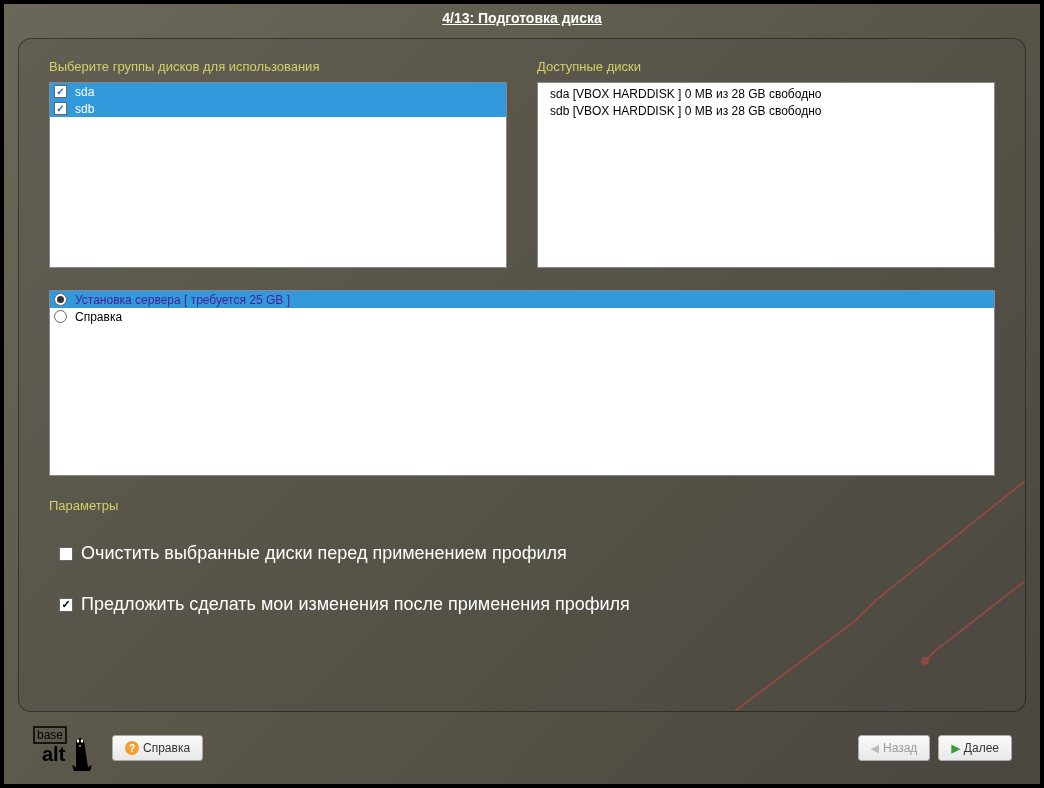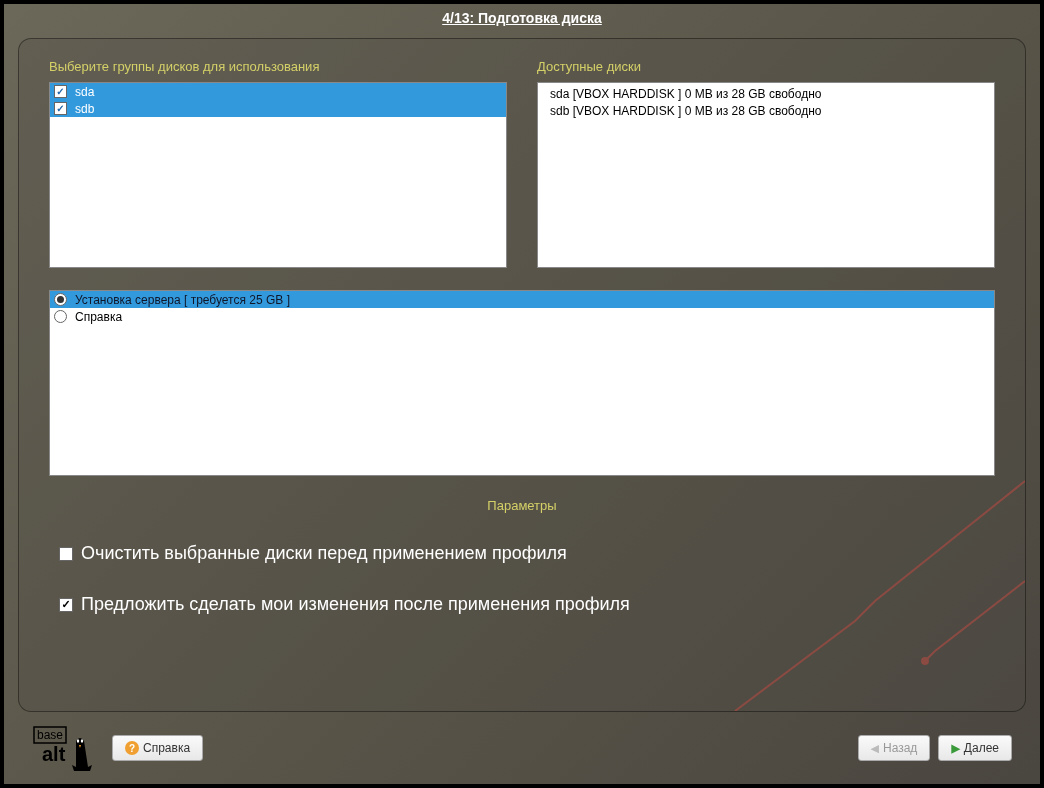--- a/index.html
+++ b/index.html
@@ -107,21 +107,21 @@
     }
     .profile-item {
       display: flex;
       align-items: center;
       padding: 1px 4px;
       font-size: 12px;
       height: 17px;
     }
     .profile-item.selected {
       background: #3399dd;
-      color: #0f172a;
+      color: #4c1d95;
     }
     .radio {
       width: 13px;
       height: 13px;
       border-radius: 50%;
       background: #fff;
       border: 1px solid #666;
       margin-right: 8px;
       display: flex;
       align-items: center;
@@ -129,21 +129,20 @@
     }
     .radio.checked::after {
       content: '';
       width: 7px;
       height: 7px;
       border-radius: 50%;
       background: #333;
     }
     .params-section {
       color: #fff;
-      text-align: center;
     }
     .param-row {
       display: flex;
       align-items: center;
       margin-top: 30px;
       margin-left: 10px;
     }
     .param-checkbox {
       width: 14px;
       height: 14px;

